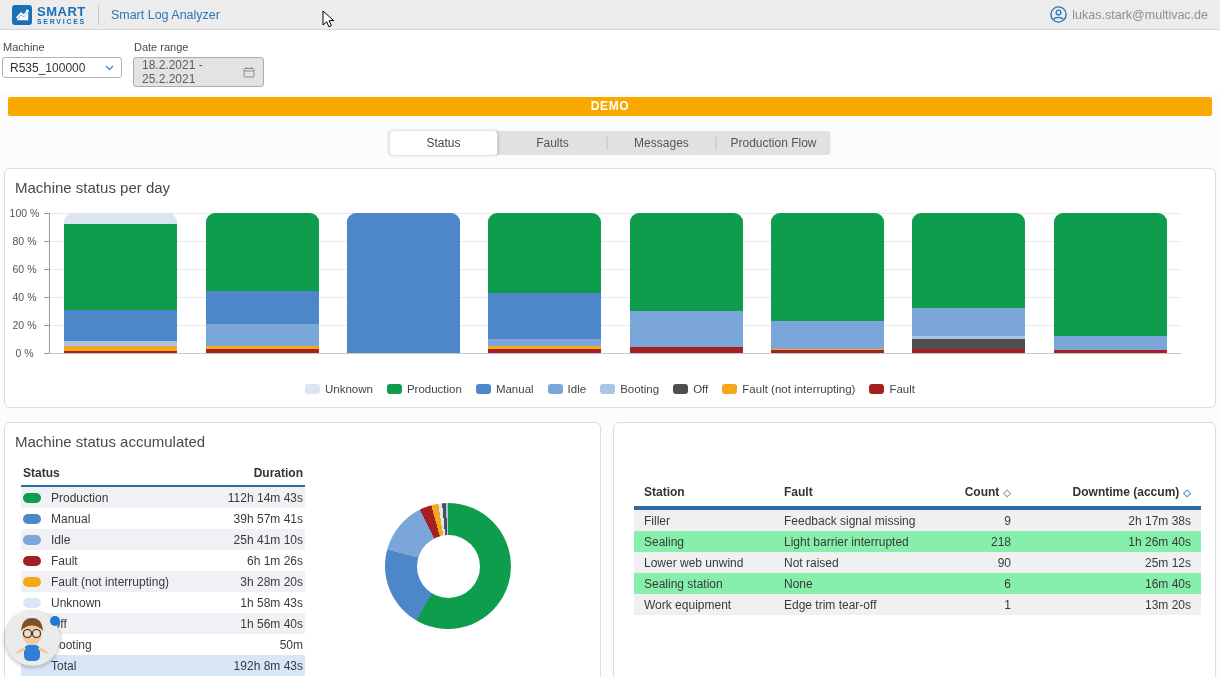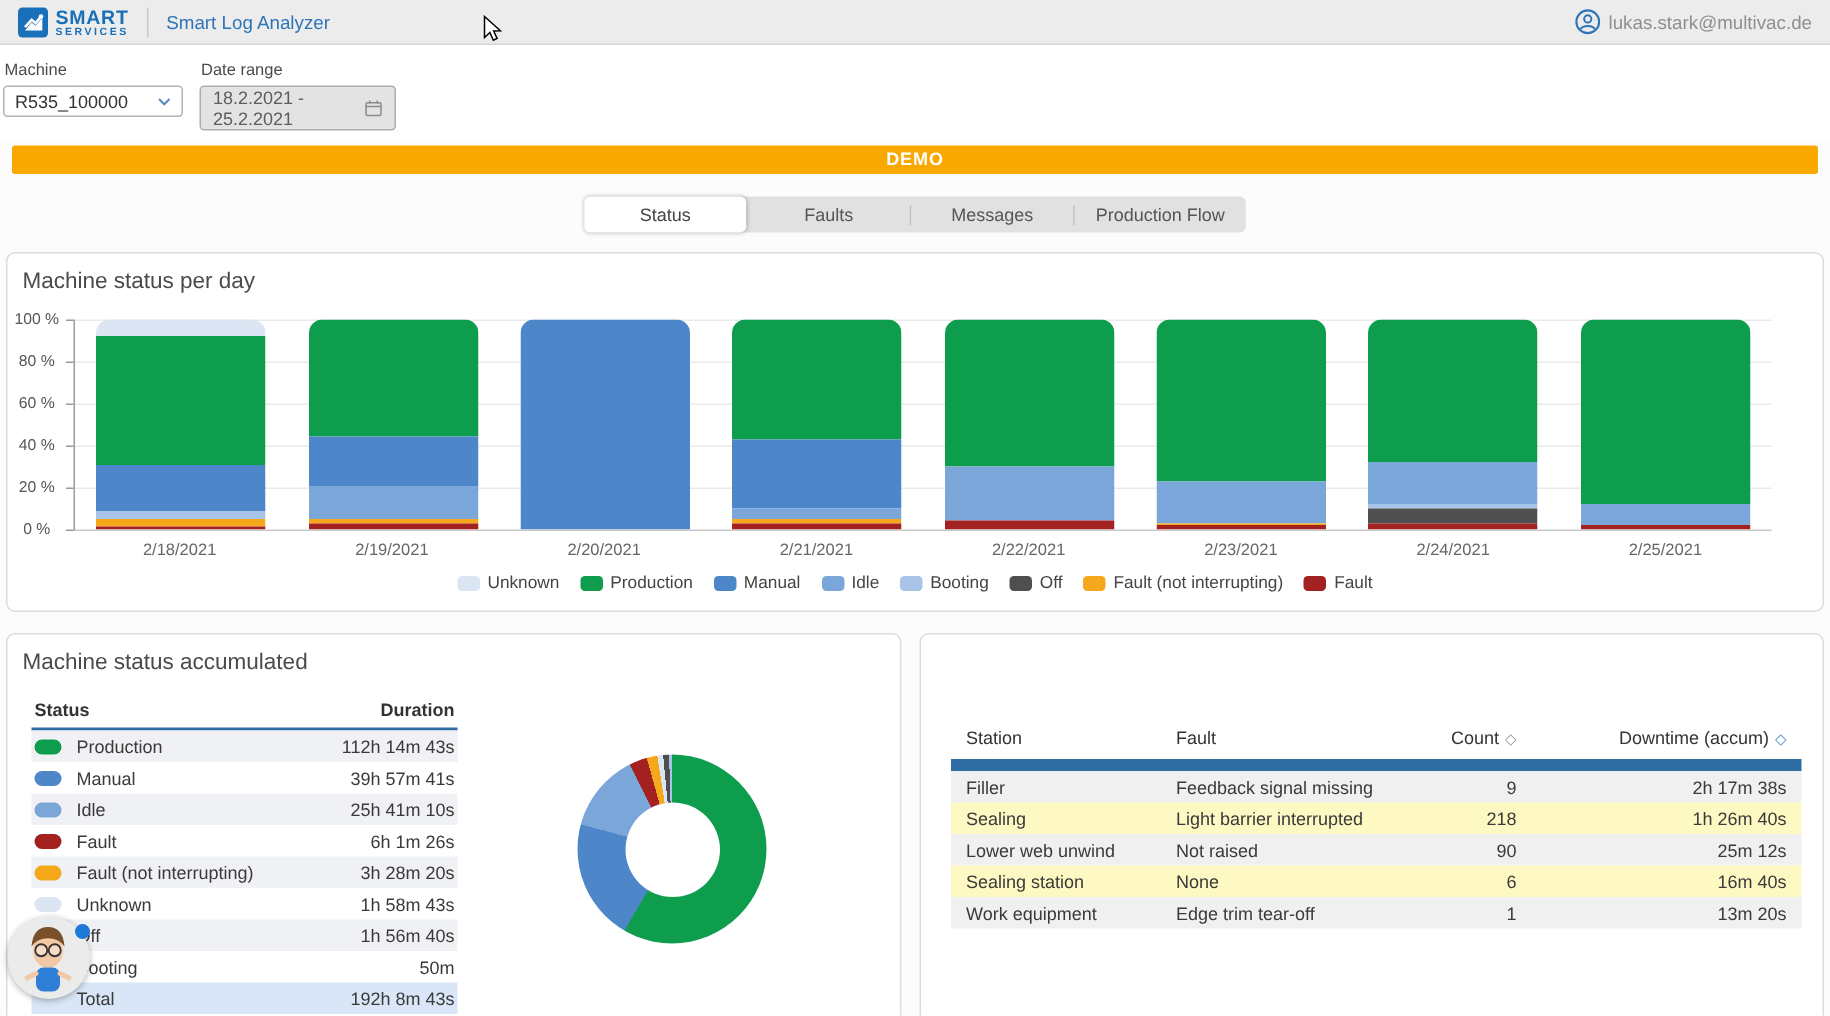--- a/index.html
+++ b/index.html
@@ -73,29 +73,29 @@
   .acc-row{display:flex;align-items:center;height:21px;padding:0 2px;color:#3a3a3a;cursor:default;}
   .acc-row.alt{background:#f0f1f4;}
   .acc-row .chip{width:18px;height:10px;border-radius:5px;margin-right:10px;}
   .acc-row.total{background:#d9e6f7;}
   .acc-value{margin-left:auto;}
   
   .donut{position:absolute;left:380px;top:80px;width:126px;height:126px;border-radius:50%;}
   .donut-hole{position:absolute;left:25%;top:25%;width:50%;height:50%;background:#fff;border-radius:50%;}
   
   .f-table{position:absolute;left:20px;right:14px;top:58px;font-size:12px;}
-  .f-header{display:grid;grid-template-columns:140px 1fr 90px 180px;font-weight:normal;color:#333;
-    padding:4px 10px 7px 10px;border-bottom:8px solid #0c4a6e;align-items:center;}
+  .f-header{display:grid;grid-template-columns:140px 1fr 90px 180px;font-weight:bold;color:#333;
+    padding:4px 10px 7px 10px;border-bottom:4px solid #0c4a6e;align-items:center;}
   .fh-num{text-align:right;}
   .sort-icon{font-size:10px;margin-left:4px;}
   .sort-icon.gray{color:#9a9a9a;}
   .sort-icon.blue{color:#4d8fd1;}
   .fault-row{display:grid;grid-template-columns:140px 1fr 90px 180px;height:21px;align-items:center;
     padding:0 10px;color:#3a3a3a;background:#f0f0f0;cursor:default;}
-  .fault-row.dark{background:#fef9c3;}
+  .fault-row.dark{background:#86efac;}
   .count-cell,.downtime-cell{text-align:right;}
   
   .assistant{position:absolute;left:5px;top:611px;width:55px;height:55px;z-index:40;cursor:pointer;}
   .avatar-circle{width:55px;height:55px;border-radius:50%;background:#ebebeb;box-shadow:0 1px 4px rgba(0,0,0,.3);
     overflow:hidden;display:flex;align-items:center;justify-content:center;}
   .notif-dot{position:absolute;right:0;top:5px;width:10px;height:10px;border-radius:50%;background:#1d79d6;}
 </style>
 </head>
 <body>
 
@@ -252,30 +252,20 @@
         </div>
         <div class="bar-slot">
           <div class="bar">
             <div class="bar-seg" style="height: 88%; background: rgb(13, 157, 77);"></div>
             <div class="bar-seg" style="height: 10%; background: rgb(122, 166, 218);"></div>
             <div class="bar-seg" style="height: 2%; background: rgb(164, 33, 33);"></div>
           </div>
         </div>
       </div>
     </div>
-  <div class="x-labels">
-      <div class="xlabel">2/18/2021</div>
-      <div class="xlabel">2/19/2021</div>
-      <div class="xlabel">2/20/2021</div>
-      <div class="xlabel">2/21/2021</div>
-      <div class="xlabel">2/22/2021</div>
-      <div class="xlabel">2/23/2021</div>
-      <div class="xlabel">2/24/2021</div>
-      <div class="xlabel">2/25/2021</div>
-    </div>
   <div class="legend">
       <div class="legend-item">
         <div class="chip" style="background: rgb(219, 229, 244);"></div>
         <div>Unknown</div>
       </div>
       <div class="legend-item">
         <div class="chip" style="background: rgb(13, 157, 77);"></div>
         <div>Production</div>
       </div>
       <div class="legend-item">

